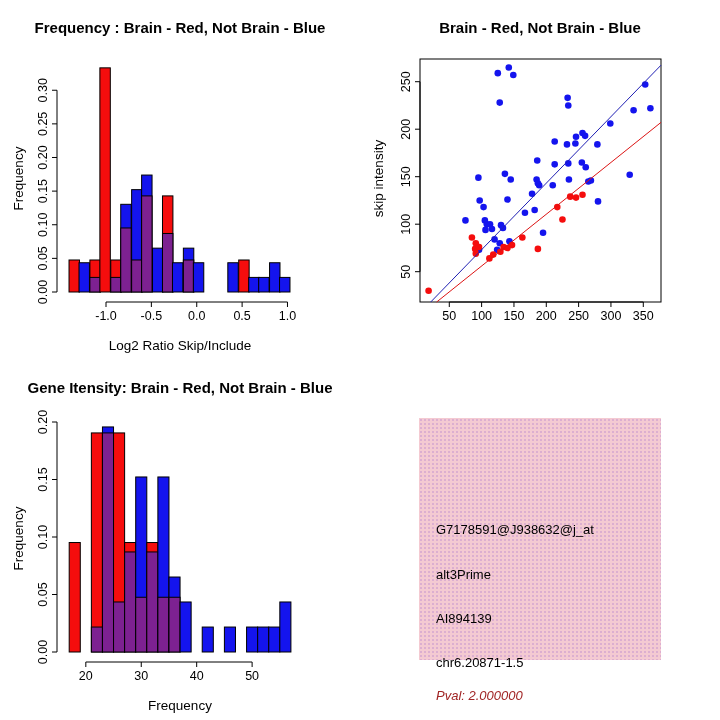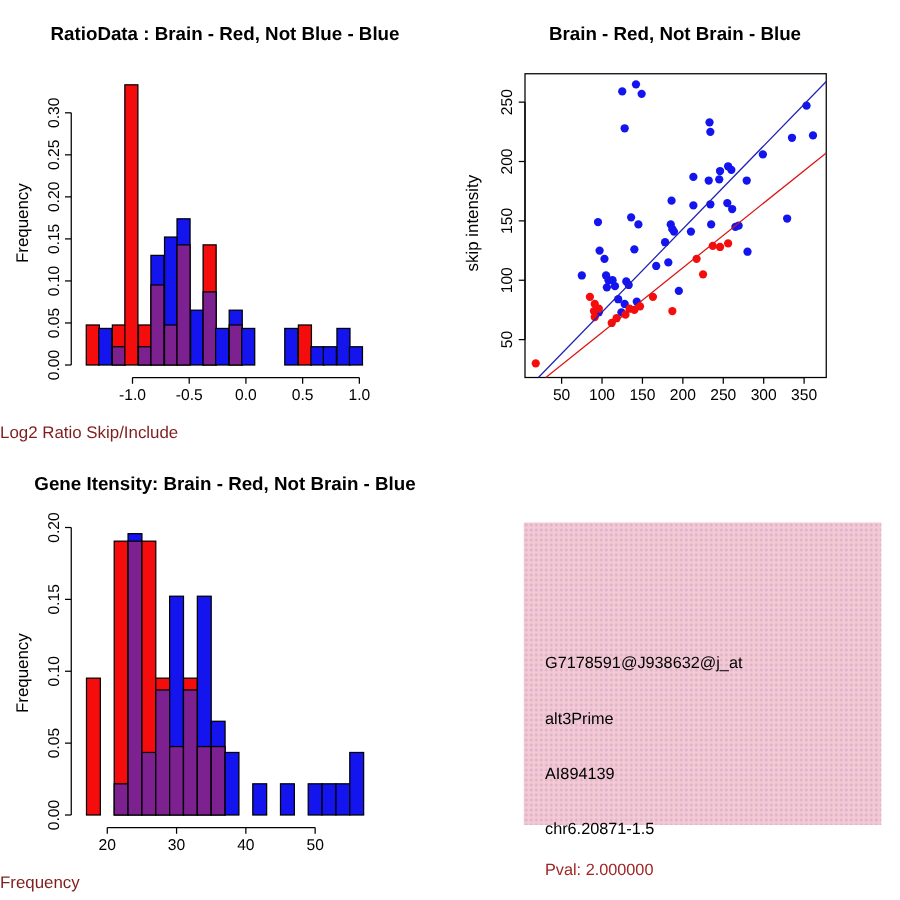--- a/index.html
+++ b/index.html
@@ -7,30 +7,30 @@
        font-family:"Liberation Sans","DejaVu Sans",sans-serif;}
   .figure{position:absolute;left:0;top:0;width:720px;height:720px;background:#FFFFFF;}
   .panel{position:absolute;width:360px;height:360px;}
   #panel-0{left:0;top:0}
   #panel-1{left:360px;top:0}
   #panel-2{left:0;top:360px}
   #panel-3{left:360px;top:360px}
   .chart-svg{position:absolute;left:0;top:0;width:360px;height:360px;overflow:visible;}
   .title{position:absolute;top:19px;left:0;width:360px;text-align:center;
          font-weight:bold;font-size:15px;color:#000;white-space:nowrap;}
-  .xlab{position:absolute;top:338px;left:0;width:360px;
-        font-size:13.5px;color:#7f1d1d;}
+  .xlab{position:absolute;top:338px;left:0;width:360px;text-align:center;
+        font-size:13.5px;color:#000000;}
   .ylab{position:absolute;left:-82px;top:170px;width:200px;height:17px;line-height:17px;
         text-align:center;font-size:13.5px;color:#000;transform:rotate(-90deg);}
   .infobox{position:absolute;left:59px;top:58px;width:242px;height:242px;
         background-color:#F4CAD2;
         background-image:radial-gradient(circle,#DCAFD0 1px,rgba(0,0,0,0) 1.2px);
-        background-size:4px 4px;padding-left:44px;}
+        background-size:4px 4px;}
   .info-line{position:absolute;left:17px;font-size:13px;color:#000;white-space:nowrap;}
-  .info-line.pval{color:#A12525;}
+  .info-line.pval{color:#A12525;font-style:italic;}
   svg text{fill:#000;}
 </style>
 </head>
 <body>
 
 <div class="figure">
 
   <div class="panel" id="panel-0">
     <svg class="chart-svg">
         <g>
@@ -85,21 +85,21 @@
           <line x1="151.37037037037038" y1="302" x2="151.37037037037038" y2="307" stroke="#000000"></line>
           <text x="151.37037037037038" y="320" font-size="12.5" text-anchor="middle">-0.5</text>
           <line x1="196.74074074074073" y1="302" x2="196.74074074074073" y2="307" stroke="#000000"></line>
           <text x="196.74074074074073" y="320" font-size="12.5" text-anchor="middle">0.0</text>
           <line x1="242.1111111111111" y1="302" x2="242.1111111111111" y2="307" stroke="#000000"></line>
           <text x="242.1111111111111" y="320" font-size="12.5" text-anchor="middle">0.5</text>
           <line x1="287.48148148148147" y1="302" x2="287.48148148148147" y2="307" stroke="#000000"></line>
           <text x="287.48148148148147" y="320" font-size="12.5" text-anchor="middle">1.0</text>
         </g>
       </svg>
-    <div class="title">RatioData : Brain - Red, Not Blue - Blue</div>
+    <div class="title">Frequency : Brain - Red, Not Brain - Blue</div>
     <div class="xlab">Log2 Ratio Skip/Include</div>
     <div class="ylab">Frequency</div>
   </div>
 
   <div class="panel" id="panel-1">
     <svg class="chart-svg">
         <rect x="60" y="59" width="241" height="243" fill="none" stroke="#000000"></rect>
         <g>
           <circle cx="137.78991145693587" cy="73.15441751368255" r="3.3" fill="#1414EE"></circle>
           <circle cx="148.78266702441644" cy="67.45465207193118" r="3.3" fill="#1414EE"></circle>

